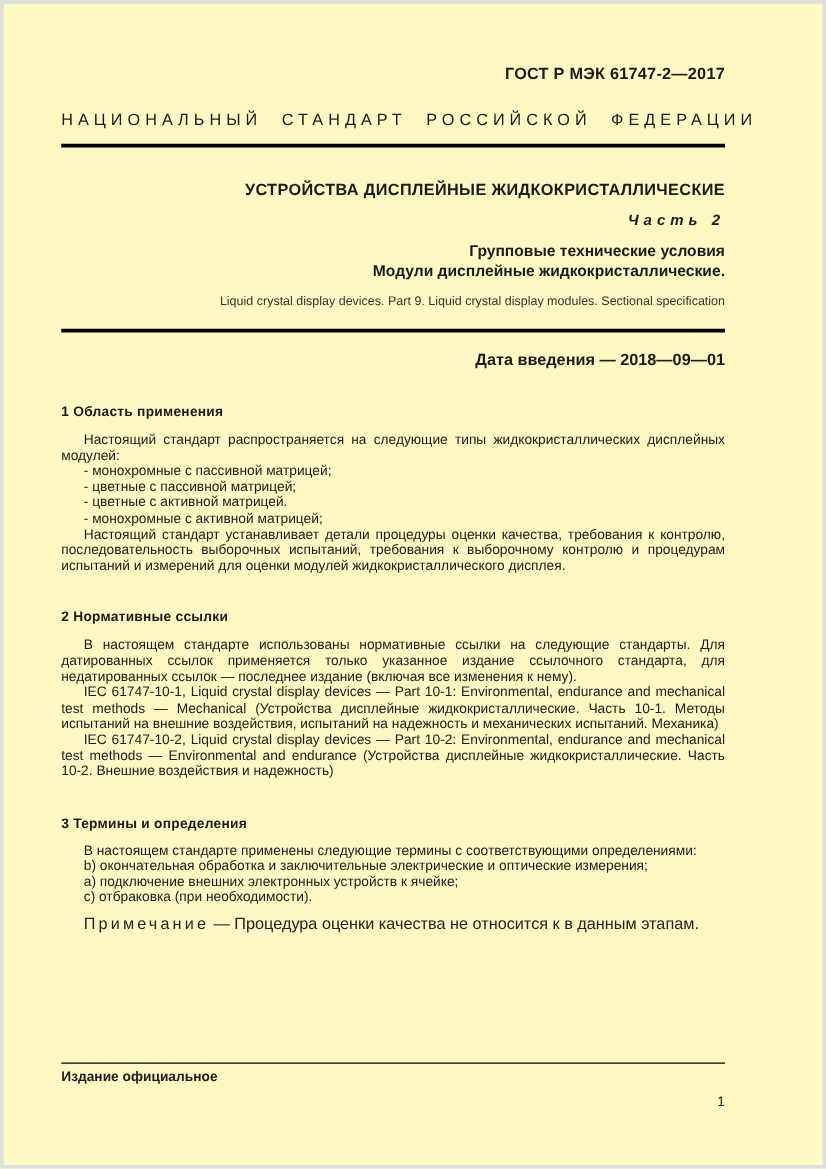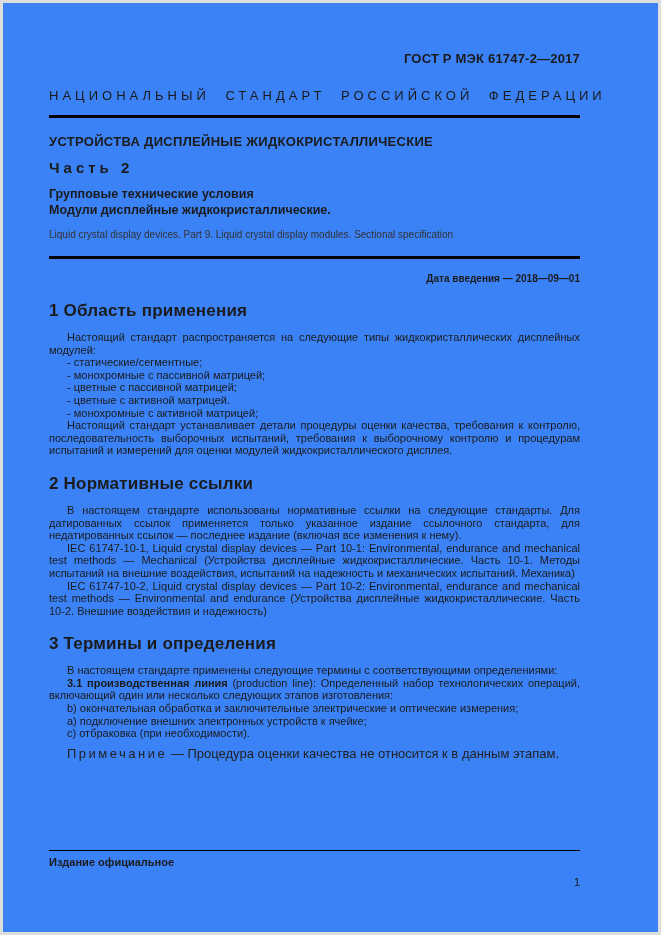--- a/index.html
+++ b/index.html
@@ -6,21 +6,21 @@
     margin: 0;
     padding: 0;
     background: #ffffff;
     font-family: "Liberation Sans", sans-serif;
     color: #1b1b1b;
   }
   .page {
     position: relative;
     width: 661px;
     height: 935px;
-    background: #3b82f6;
+    background: #fef9c3;
     box-sizing: border-box;
     border: 3px solid #dededc;
     overflow: hidden;
   }
   .content {
     padding: 48px 78px 0 46px; 
   }
 
   
   .doc-number {
@@ -42,57 +42,58 @@
   .rule-thick {
     height: 3px;
     background: #000;
   }
   .rule-thin {
     height: 1px;
     background: #000;
   }
 
   
-  .title-block { margin-top: 16px; text-align: left; }
+  .title-block { margin-top: 26px; text-align: right; }
   .title-main {
     font-size: 13px;
     font-weight: bold;
     margin-bottom: 10px;
     letter-spacing: 0.3px;
   }
   .title-part {
-    font-size: 15px;
+    font-size: 12px;
     font-weight: bold;
     letter-spacing: 4px;
     margin-bottom: 10px;
+    font-style: italic;
   }
   .title-sub {
     font-size: 12.5px;
     font-weight: bold;
     line-height: 16px;
     margin-bottom: 11px;
   }
   .title-en {
     font-size: 10px;
     color: #333;
     margin-bottom: 16px;
   }
 
   .intro-date {
     text-align: right;
-    font-size: 10px;
+    font-size: 13px;
     font-weight: bold;
     margin-top: 14px;
   }
 
   
   .sec {
-    font-size: 17px;
+    font-size: 11px;
     font-weight: bold;
-    margin: 17px 0 10px 0;
+    margin: 29px 0 10px 0;
     letter-spacing: 0.2px;
   }
   p, .line {
     margin: 0;
     font-size: 11px;
     line-height: 12.6px;
   }
   .just {
     text-align: justify;
     hyphens: auto;
@@ -148,36 +149,34 @@
       <div class="title-en">Liquid crystal display devices. Part 9. Liquid crystal display modules. Sectional specification</div>
     </div>
 
     <div class="rule-thick"></div>
 
     <div class="intro-date">Дата введения — 2018—09—01</div>
 
     <div class="sec">1 Область применения</div>
     <p class="ind just">Настоящий стандарт распространяется на следующие типы жидкокристаллических дисплейных модулей:</p>
     <div>
-      <div class="line ind">- статические/сегментные;</div>
       <div class="line ind">- монохромные с пассивной матрицей;</div>
       <div class="line ind">- цветные с пассивной матрицей;</div>
       <div class="line ind">- цветные с активной матрицей.</div>
       <div class="line ind">- монохромные с активной матрицей;</div>
     </div>
     <p class="ind just">Настоящий стандарт устанавливает детали процедуры оценки качества, требования к контролю, последовательность выборочных испытаний, требования к выборочному контролю и процедурам испытаний и измерений для оценки модулей жидкокристаллического дисплея.</p>
 
     <div class="sec">2 Нормативные ссылки</div>
     <p class="ind just">В настоящем стандарте использованы нормативные ссылки на следующие стандарты. Для датированных ссылок применяется только указанное издание ссылочного стандарта, для недатированных ссылок — последнее издание (включая все изменения к нему).</p>
     <p class="ind just">IEC 61747-10-1, Liquid crystal display devices — Part 10-1: Environmental, endurance and mechanical test methods — Mechanical (Устройства дисплейные жидкокристаллические. Часть 10-1. Методы испытаний на внешние воздействия, испытаний на надежность и механических испытаний. Механика)</p>
     <p class="ind just">IEC 61747-10-2, Liquid crystal display devices — Part 10-2: Environmental, endurance and mechanical test methods — Environmental and endurance (Устройства дисплейные жидкокристаллические. Часть 10-2. Внешние воздействия и надежность)</p>
 
     <div class="sec">3 Термины и определения</div>
     <p class="ind just">В настоящем стандарте применены следующие термины с соответствующими определениями:</p>
-    <p class="ind just"><b>3.1 производственная линия</b><span> (production line): Определенный набор технологических операций, включающий один или несколько следующих этапов изготовления:</span></p>
     <div class="line ind">b) окончательная обработка и заключительные электрические и оптические измерения;</div>
     <div class="line ind">a) подключение внешних электронных устройств к ячейке;</div>
     <div class="line ind">c) отбраковка (при необходимости).</div>
     <p class="note"><span class="note-label">Примечание</span><span> — Процедура оценки качества не относится к в данным этапам.</span></p>
 
   </div>
 
   <div class="page-footer">
     <div class="rule-thin"></div>
     <div class="edition">Издание официальное</div>

